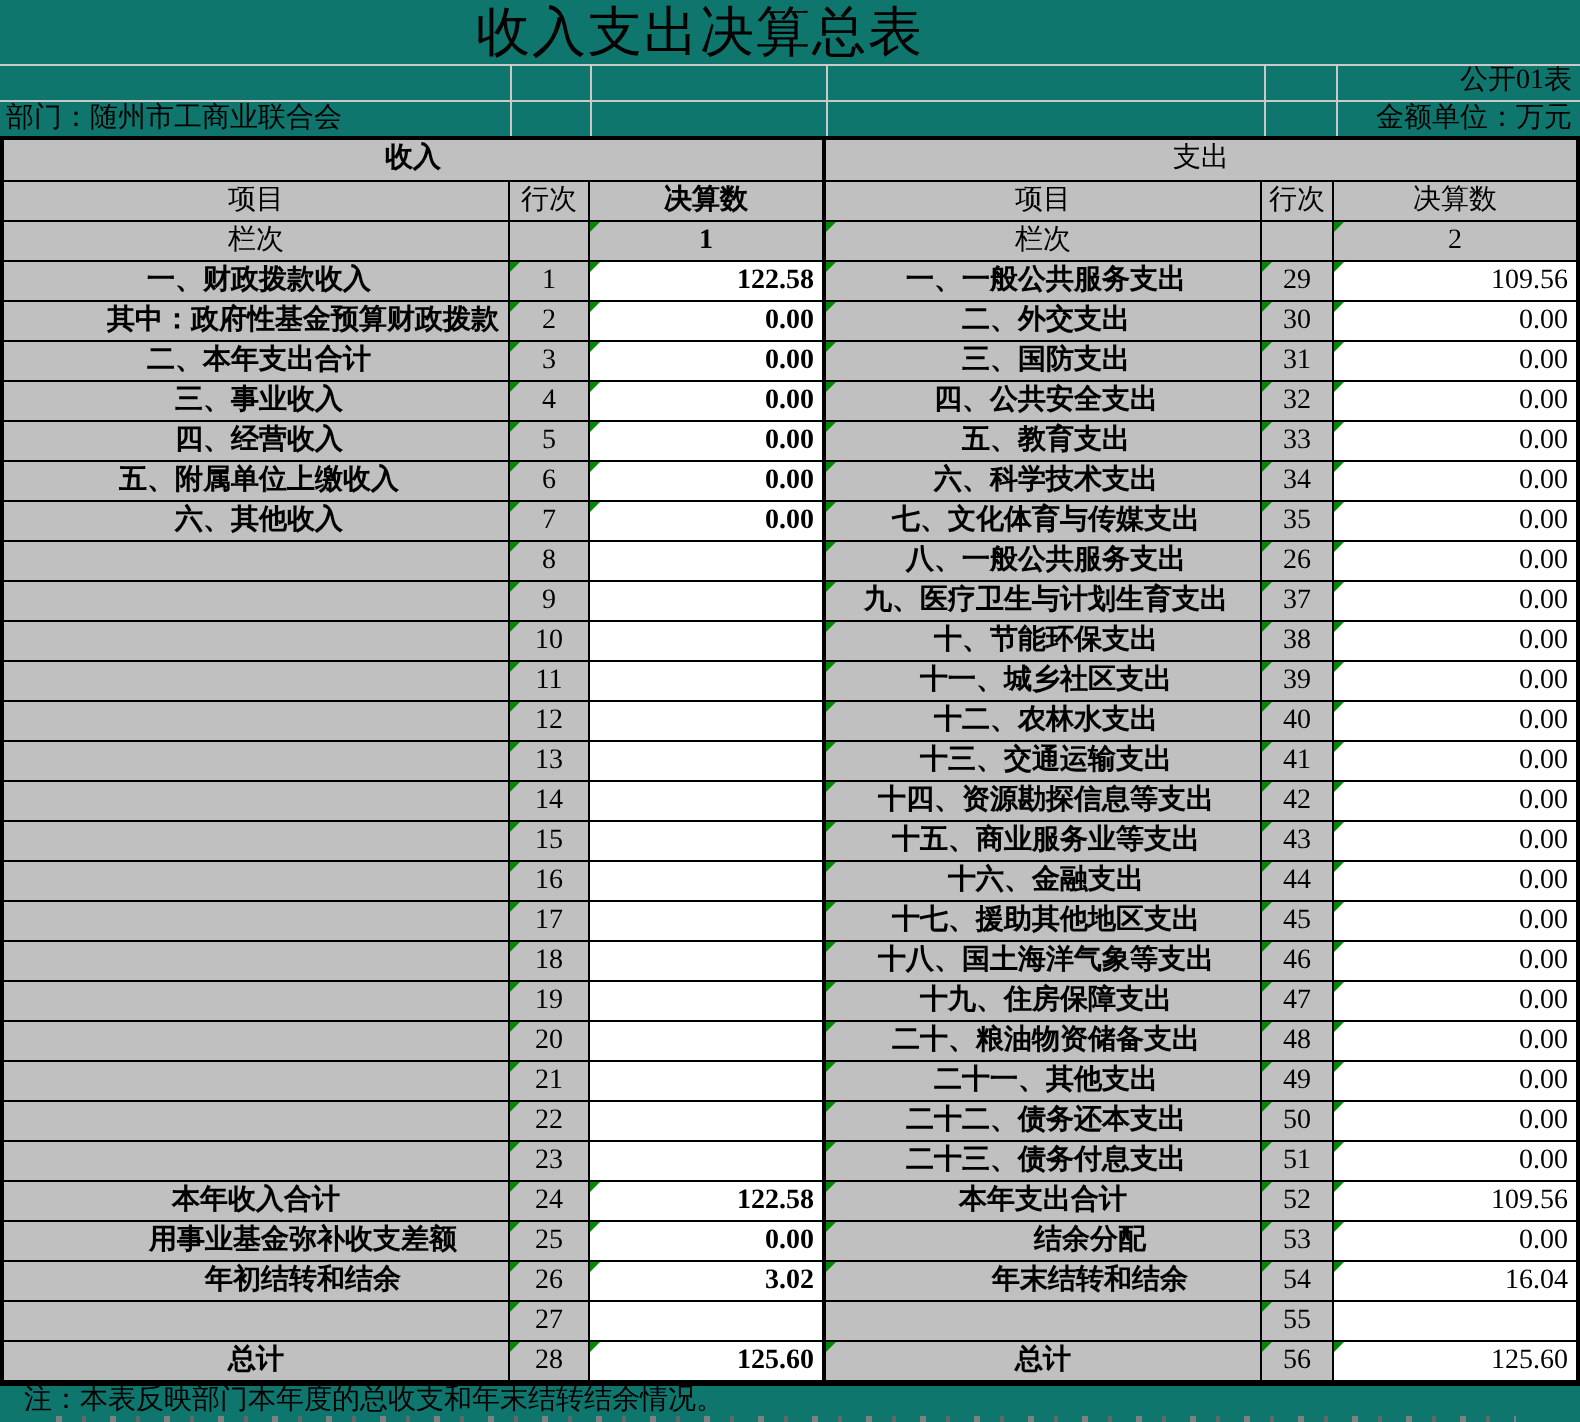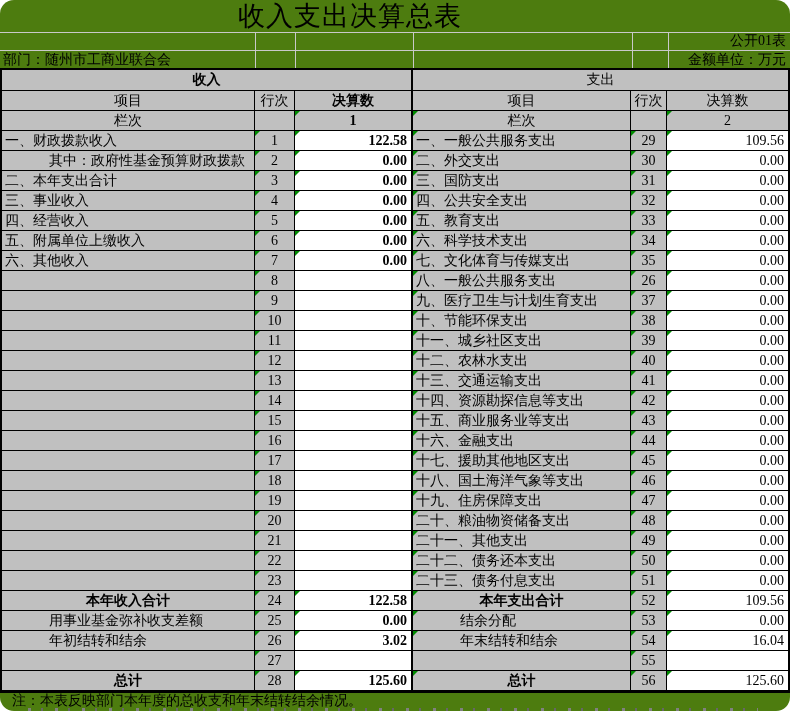--- a/index.html
+++ b/index.html
@@ -1,34 +1,34 @@
 <!DOCTYPE html>
 <html><head>
 <meta charset="utf-8">
 <style>
   html,body{margin:0;padding:0;background:#fff;}
-  .sheet{position:relative;width:790px;height:711px;background:#4d7c0f;overflow:hidden;
-         font-family:"Liberation Serif","DejaVu Serif",serif;font-size:14px;color:#000;border-radius:14px;}
+  .sheet{position:relative;width:790px;height:711px;background:#0f766e;overflow:hidden;
+         font-family:"Liberation Serif","DejaVu Serif",serif;font-size:14px;color:#000;}
   .title{position:absolute;left:0;top:0;width:700px;height:32px;line-height:32px;
          text-align:center;font-size:27px;letter-spacing:1px;}
   .pubrow{position:absolute;top:32px;right:4px;height:18px;line-height:18px;text-align:center;}
   .dept{position:absolute;top:50px;left:3px;height:20px;line-height:19px;}
   .unit{position:absolute;top:50px;right:4px;height:20px;line-height:19px;text-align:right;}
   .gl-v{position:absolute;top:32px;height:38px;width:1px;background:#c9c9c9;}
   .gl-h{position:absolute;left:0;width:790px;height:1px;background:#c9c9c9;}
   .table{position:absolute;top:68px;left:0;width:790px;box-sizing:border-box;
          border:2px solid #000;display:grid;
          grid-template-columns:253px 40px 118px 218px 36px 121px;
          grid-template-rows:21px 20px 20px repeat(28,20px);}
   .c{position:relative;box-sizing:border-box;border-right:1px solid #000;border-bottom:1px solid #000;
      overflow:hidden;white-space:nowrap;line-height:19px;}
   .gray{background:#c0c0c0;}
   .white{background:#ffffff;}
   .hdr{text-align:center;}
-  .item{text-align:left;padding-left:3px;}
+  .item{text-align:center;padding-left:3px;font-weight:bold;}
   .indent{padding-left:47px;}
   .boldc{font-weight:bold;text-align:center;padding-left:0;}
   .line{text-align:center;}
   .val{text-align:right;padding-right:4px;}
   .mid{border-right-width:2px;font-weight:bold;}
   .last{border-right:none;}
   .tri{position:absolute;top:0;left:0;width:0;height:0;
        border-top:5px solid #008a00;border-right:5px solid transparent;}
   .footnote{position:absolute;top:693px;left:12px;height:16px;line-height:16px;}
   .cutoff{position:absolute;left:28px;bottom:0;width:730px;height:3px;

